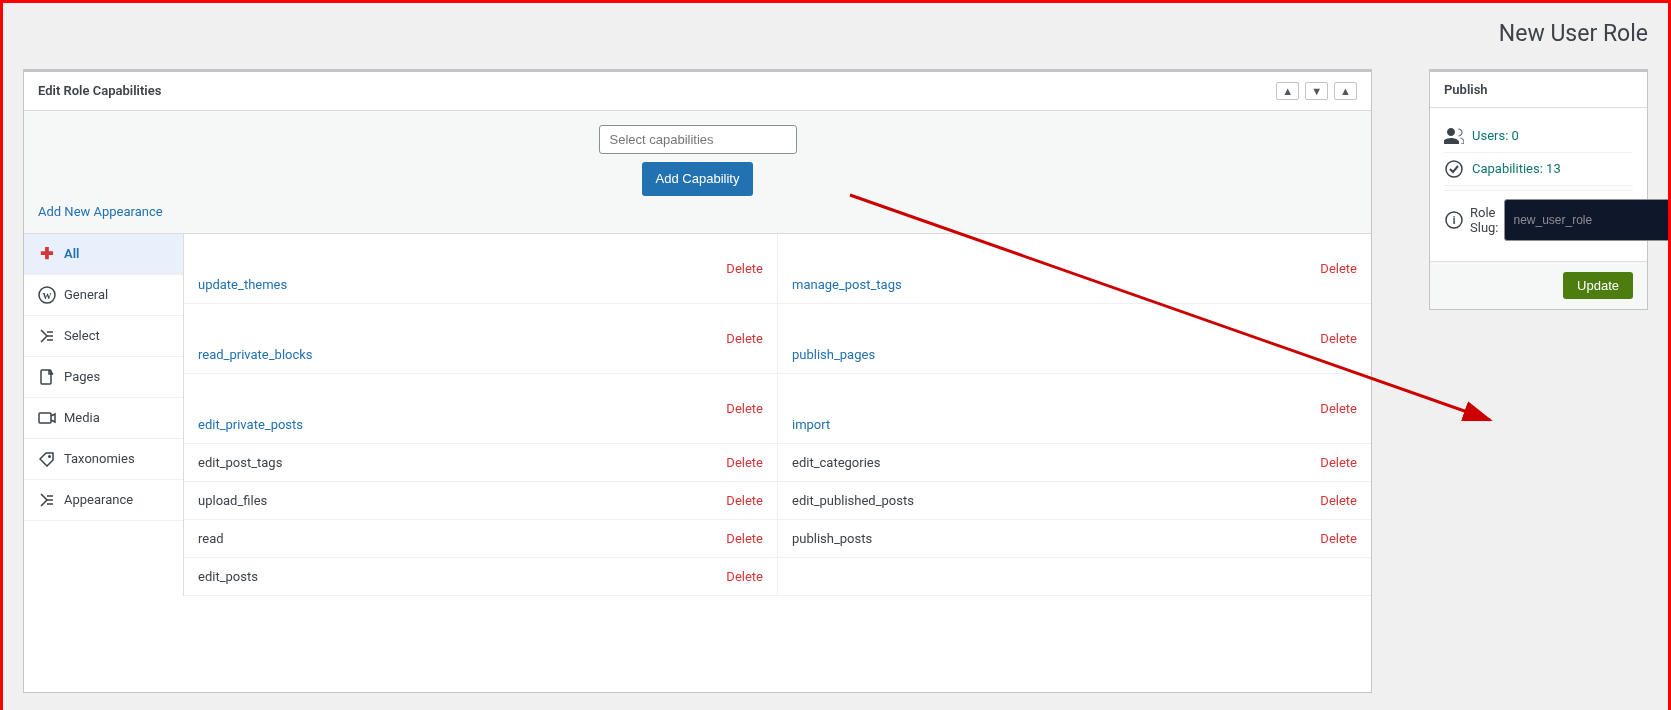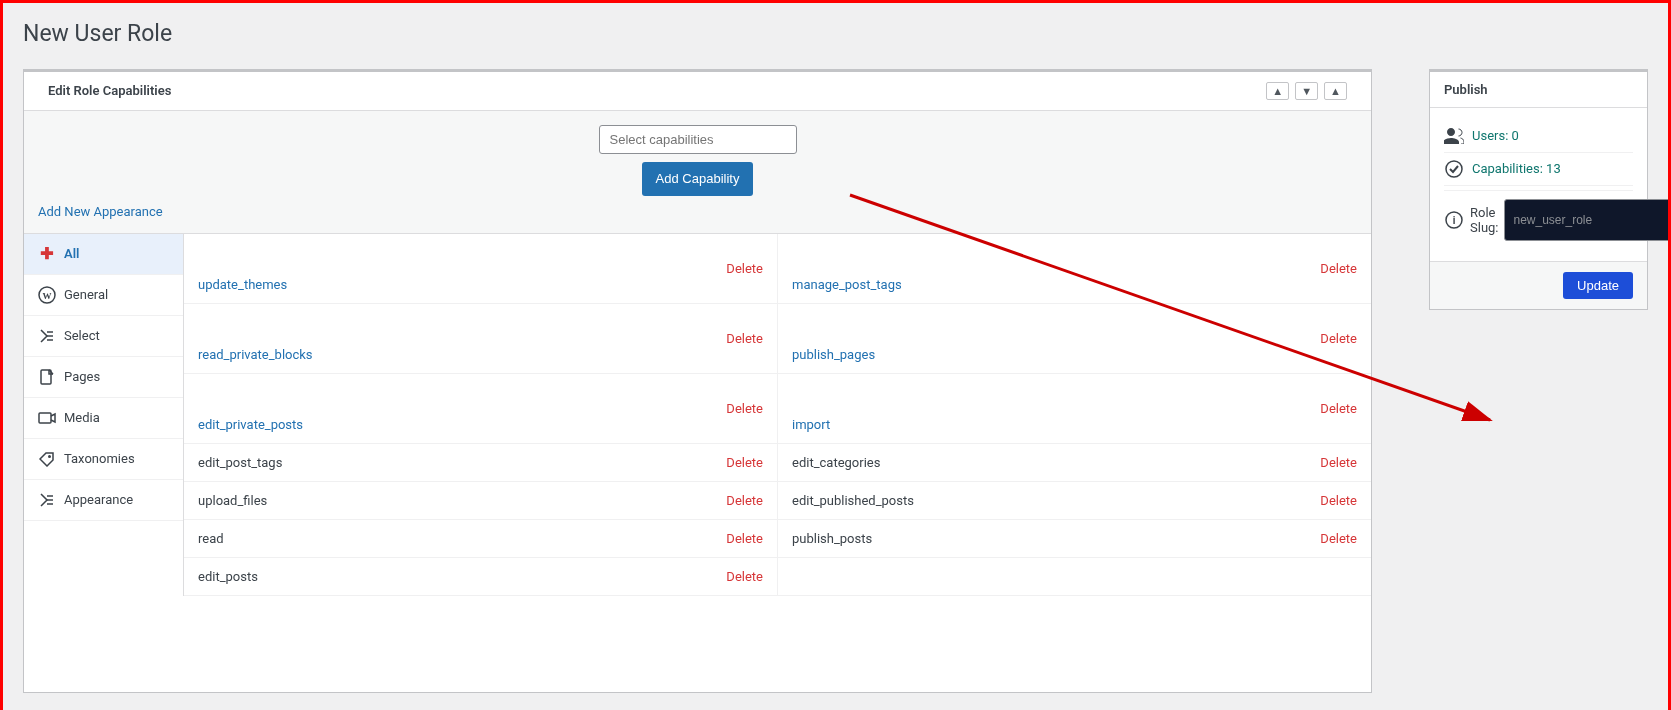--- a/index.html
+++ b/index.html
@@ -22,20 +22,21 @@
     .main-content {
       flex: 1;
       display: flex;
       flex-direction: column;
       overflow: hidden;
     }
 
     .page-title-bar {
       background: #f0f0f1;
       padding: 16px 20px 8px 20px;
+      text-align: right;
     }
 
     .page-title {
       font-size: 23px;
       font-weight: 400;
       color: #3c434a;
       line-height: 1.3;
     }
 
     .content-area {
@@ -51,21 +52,21 @@
       flex: 1;
       background: #fff;
       border: 1px solid #c3c4c7;
       border-top: 3px solid #c3c4c7;
     }
 
     .panel-header {
       display: flex;
       align-items: center;
       justify-content: space-between;
-      padding: 10px 24px;
+      padding: 10px 14px;
       border-bottom: 1px solid #dcdcde;
       background: #fff;
     }
 
     .panel-title {
       font-size: 13px;
       font-weight: 600;
       color: #3c434a;
     }
 
@@ -287,21 +288,21 @@
 
     .publish-footer {
       padding: 10px 14px;
       border-top: 1px solid #dcdcde;
       display: flex;
       justify-content: flex-end;
       background: #f6f7f7;
     }
 
     .update-btn {
-      background: #1d4ed8;
+      background: #4d7c0f;
       color: #fff;
       border: none;
       padding: 6px 14px;
       border-radius: 3px;
       cursor: pointer;
       font-size: 13px;
       font-weight: 500;
     }
 
     

